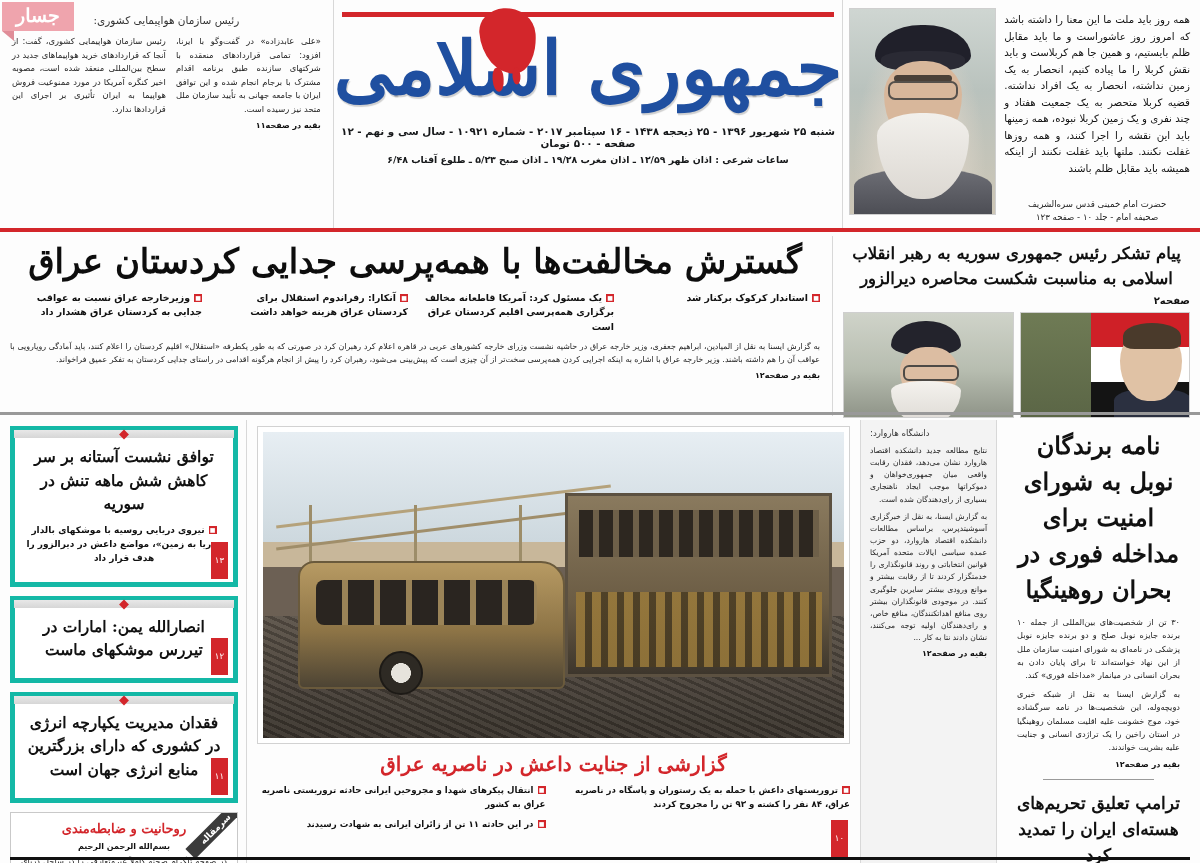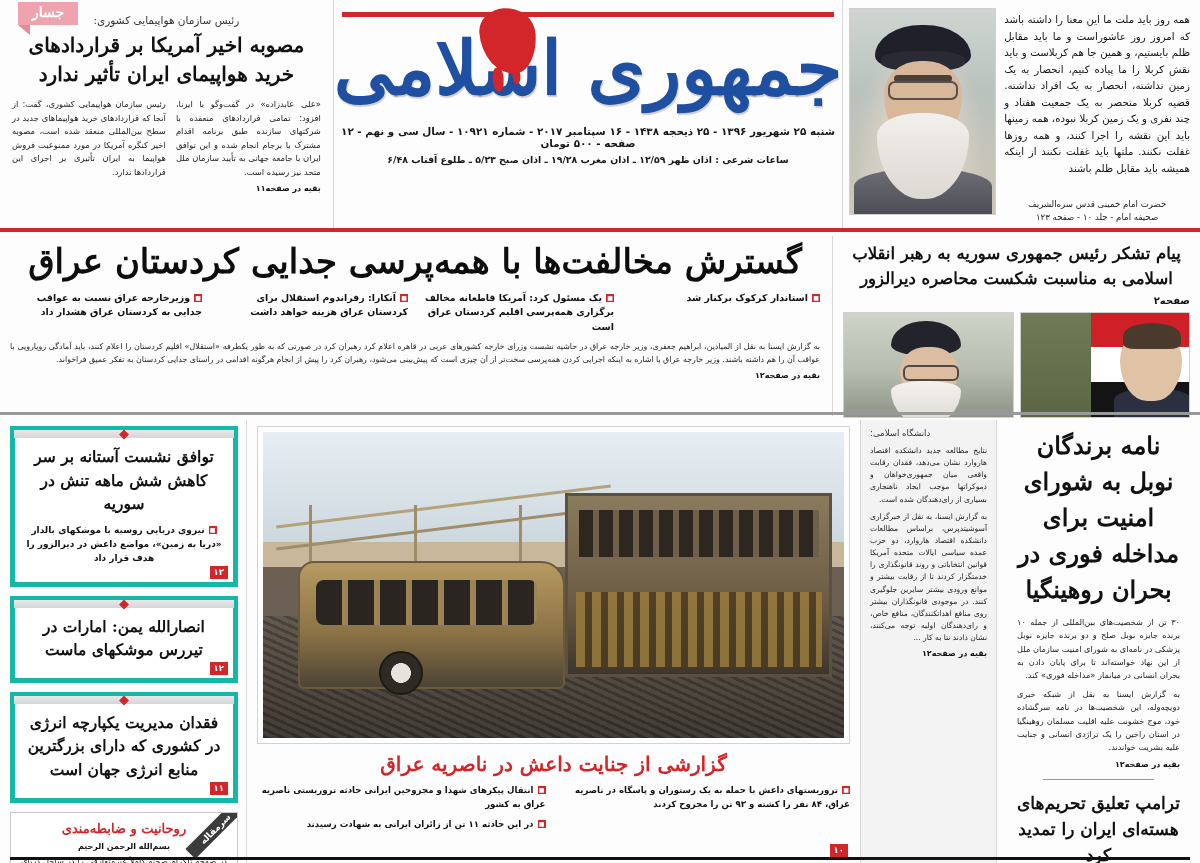--- a/index.html
+++ b/index.html
@@ -94,22 +94,22 @@
   }
   .mast-times{
     margin-top:5px;font-size:9.4px;font-weight:bold;color:#16181a;text-align:center;
   }
 
   
   .top-left{
     width:342px;box-sizing:border-box;padding:10px 12px 6px 12px;position:relative;
   }
   .ribbon{
-    position:absolute;top:2px;left:18px;
-    background:#efa4ad;color:#fff;font-weight:bold;font-size:14px;
+    position:absolute;top:2px;left:2px;
+    background:#efa4ad;color:#fff;font-weight:bold;font-size:19px;
     padding:2px 14px 5px 14px;letter-spacing:2px;
     font-family:"DejaVu Serif","Liberation Serif",serif;
   }
   .ribbon:after{
     content:"";position:absolute;left:0;bottom:-10px;border-width:0 12px 10px 0;
     border-style:solid;border-color:transparent #e08d98 transparent transparent;
   }
   .kicker{font-size:10.5px;color:#333;text-align:center;margin-bottom:5px;margin-top:4px;}
   .tl-head{
     font-size:20px;line-height:1.45;font-weight:bold;color:#111;text-align:center;
@@ -222,22 +222,22 @@
   .post{position:absolute;top:24%;width:3px;height:22%;background:#9d8d69;}
 
   .photo-caption{
     margin-top:8px;text-align:center;
     font-size:20px;font-weight:bold;color:#d3262b;
     font-family:"DejaVu Serif","Liberation Serif",serif;
   }
   .cap-bullets{display:flex;gap:16px;margin-top:8px;}
   .cap-bullets .b{flex:1;font-size:8.6px;line-height:1.62;font-weight:bold;color:#111;text-align:right;}
   .pgbox{
-    display:inline-block;background:#d3262b;color:#fff;font-size:8.5px;font-weight:bold;
-    padding:1px 4px;line-height:1.25;
+    display:inline-block;background:#d3262b;color:#fff;font-size:8.5px;font-weight:normal;
+    padding:13px 4px;line-height:1.25;
   }
   .pgbox-abs{position:absolute;bottom:6px;right:12px;}
 
   
   .col-side{width:246px;box-sizing:border-box;padding:6px 8px 6px 10px;}
   .side-card{
     border:5px solid #14b8a6;background:#fff;margin-bottom:9px;position:relative;
     padding:9px 10px 16px 10px;box-sizing:border-box;
   }
   .side-card .cap{
@@ -303,21 +303,20 @@
       <div class="rule-red"></div>
       <div class="mast-title">جمهوری اسلامی</div>
       <div class="blood"></div>
       <div class="mast-dateline">شنبه ۲۵ شهریور ۱۳۹۶ - ۲۵ ذیحجه ۱۴۳۸ - ۱۶ سپتامبر ۲۰۱۷ - شماره ۱۰۹۲۱ - سال سی و نهم - ۱۲ صفحه - ۵۰۰ تومان</div>
       <div class="mast-times">ساعات شرعی : اذان ظهر ۱۲/۵۹ ـ اذان مغرب ۱۹/۲۸ ـ اذان صبح ۵/۲۳ ـ طلوع آفتاب ۶/۴۸</div>
     </div>
 
     <div class="top-left">
       <div class="ribbon">جسار</div>
       <div class="kicker">رئیس سازمان هواپیمایی کشوری:</div>
-      <div class="tl-head">مصوبه اخیر آمریکا بر قراردادهای خرید هواپیمای ایران تأثیر ندارد</div>
       <div class="tl-cols">
         <p>«علی عابدزاده» در گفت‌وگو با ایرنا، افزود: تمامی قراردادهای منعقده با شرکتهای سازنده طبق برنامه اقدام مشترک با برجام انجام شده و این توافق ایران با جامعه جهانی به تأیید سازمان ملل متحد نیز رسیده است.</p>
         <p>رئیس سازمان هواپیمایی کشوری، گفت: از آنجا که قراردادهای خرید هواپیماهای جدید در سطح بین‌المللی منعقد شده است، مصوبه اخیر کنگره آمریکا در مورد ممنوعیت فروش هواپیما به ایران تأثیری بر اجرای این قراردادها ندارد.</p>
       </div>
       <div class="cont-tag">بقیه در صفحه۱۱</div>
     </div>
   </div>
 
   <div class="band-rule" style="top:228px;"></div>
 
@@ -370,21 +369,21 @@
         <p>۳۰ تن از شخصیت‌های بین‌المللی از جمله ۱۰ برنده جایزه نوبل صلح و دو برنده جایزه نوبل پزشکی در نامه‌ای به شورای امنیت سازمان ملل از این نهاد خواسته‌اند تا برای پایان دادن به بحران انسانی در میانمار «مداخله فوری» کند.</p>
         <p>به گزارش ایسنا به نقل از شبکه خبری دویچه‌وله، این شخصیت‌ها در نامه سرگشاده خود، موج خشونت علیه اقلیت مسلمان روهینگیا در استان راخین را یک تراژدی انسانی و جنایت علیه بشریت خواندند.</p>
       </div>
       <div class="cont-tag">بقیه در صفحه۱۲</div>
       <hr class="hr-thin">
       <div class="trump-head">ترامپ تعلیق تحریم‌های هسته‌ای ایران را تمدید کرد</div>
       <div class="pg-small" style="text-align:center">صفحه۲</div>
     </div>
 
     <div class="col-harvard">
-      <div class="harvard-kicker">دانشگاه اسلامی:</div>
+      <div class="harvard-kicker">دانشگاه هاروارد:</div>
       <div class="harvard-body">
         <p>نتایج مطالعه جدید دانشکده اقتصاد هاروارد نشان می‌دهد، فقدان رقابت واقعی میان جمهوری‌خواهان و دموکراتها موجب ایجاد ناهنجاری بسیاری از رای‌دهندگان شده است.</p>
         <p>به گزارش ایسنا، به نقل از خبرگزاری آسوشیتدپرس، براساس مطالعات دانشکده اقتصاد هاروارد، دو حزب عمده سیاسی ایالات متحده آمریکا قوانین انتخاباتی و روند قانونگذاری را خدمتگزار کردند تا از رقابت بیشتر و موانع ورودی بیشتر سایرین جلوگیری کنند. در موجودی قانونگذاران بیشتر روی منافع اهداتکنندگان، منافع خاص، و رای‌دهندگان اولیه توجه می‌کنند، نشان دادند نتا به کار ...</p>
       </div>
       <div class="cont-tag">بقیه در صفحه۱۲</div>
     </div>
 
     <div class="col-photo">
       <div class="photo-frame">
         <div class="photo-inner">

